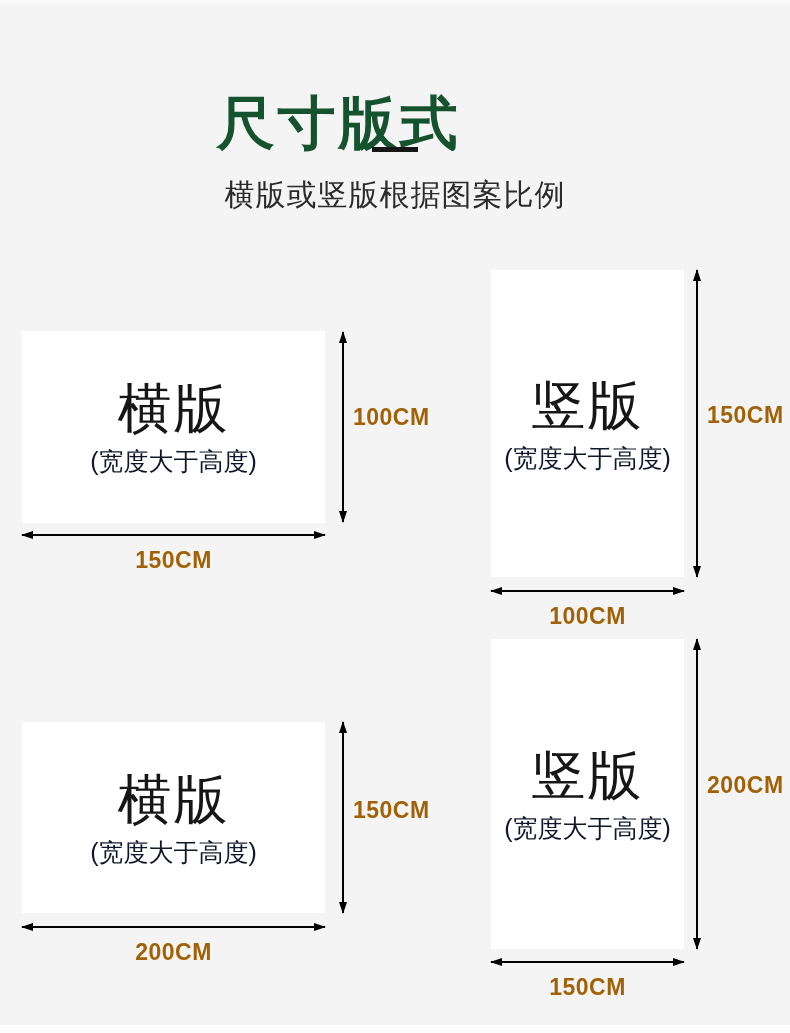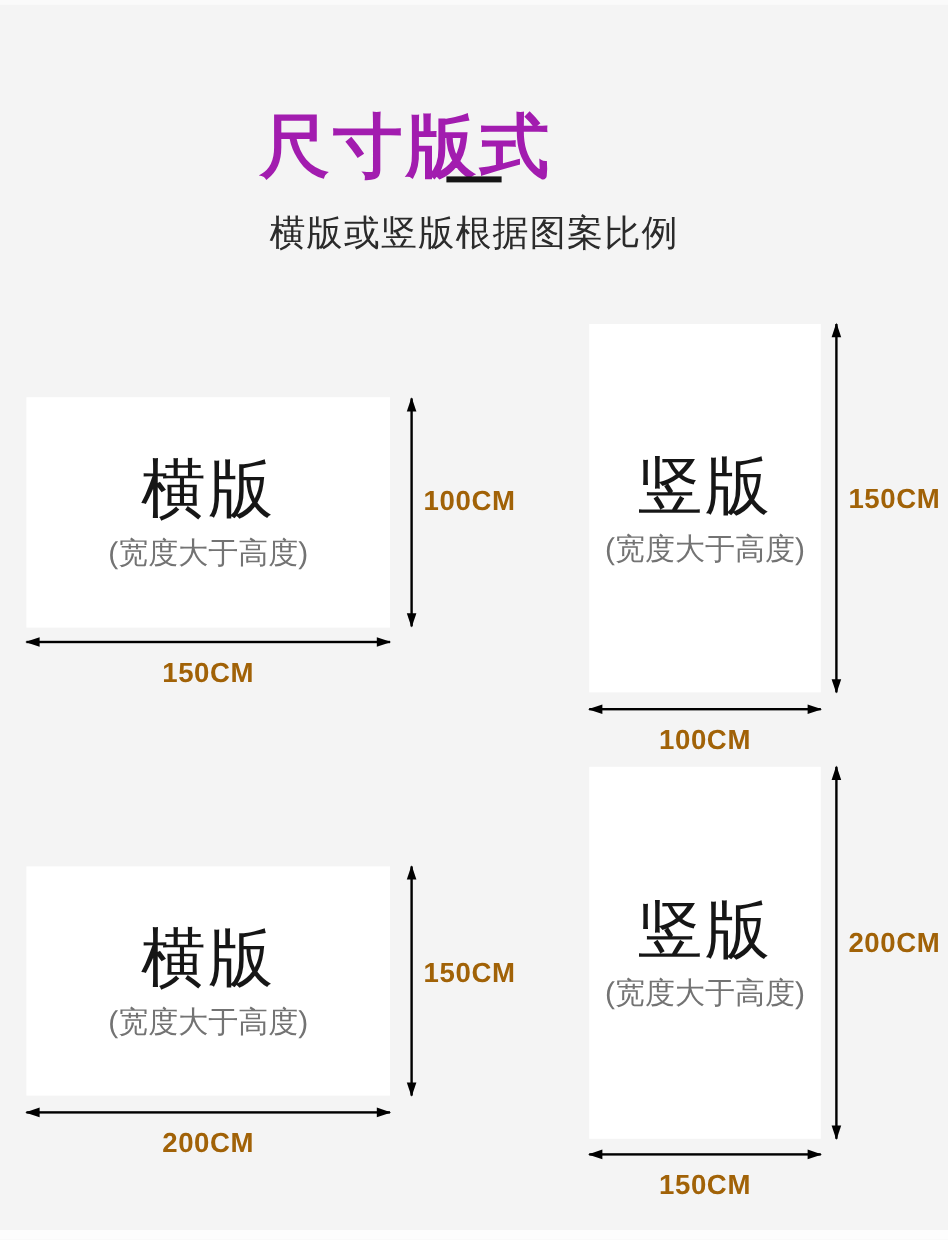--- a/index.html
+++ b/index.html
@@ -12,21 +12,21 @@
     color: #111;
     overflow: hidden;
   }
   .edge-strip { position: absolute; left: 0; width: 790px; }
   .edge-top { top: 0; height: 4px; background: #fafafa; }
   .edge-bottom { bottom: 0; height: 8px; background: #fdfdfd; }
 
   .page-title {
     position: absolute; left: 0; top: 52px; width: 677px;
     text-align: center; font-size: 58px; line-height: 64px;
-    font-weight: 900; letter-spacing: 3px; color: #a21caf;
+    font-weight: 900; letter-spacing: 3px; color: #14532d;
   }
   .title-divider {
     position: absolute; left: 372px; top: 147px;
     width: 46px; height: 5px; background: #151515;
   }
   .page-subtitle {
     position: absolute; left: 0; top: 177px; width: 790px;
     text-align: center; font-size: 30px; line-height: 36px;
     font-weight: 400; letter-spacing: 1px; color: #2b2b2b;
   }
@@ -35,21 +35,21 @@
     position: absolute; background: #ffffff;
     display: flex; flex-direction: column;
     align-items: center; justify-content: center; text-align: center;
   }
   .orient {
     font-size: 54px; line-height: 60px;
     letter-spacing: 2px; color: #161616; font-weight: 400;
   }
   .note {
     font-size: 25px; line-height: 30px;
-    margin-top: 8px; color: #737373; font-weight: 400;
+    margin-top: 8px; color: #0f172a; font-weight: 400;
   }
 
   .varrow { position: absolute; width: 2px; background: #000; }
   .varrow::before, .varrow::after {
     content: ""; position: absolute; left: -3px; width: 0; height: 0;
     border-left: 4px solid transparent; border-right: 4px solid transparent;
   }
   .varrow::before { top: -1px; border-bottom: 12px solid #000; }
   .varrow::after { bottom: -1px; border-top: 12px solid #000; }
 

